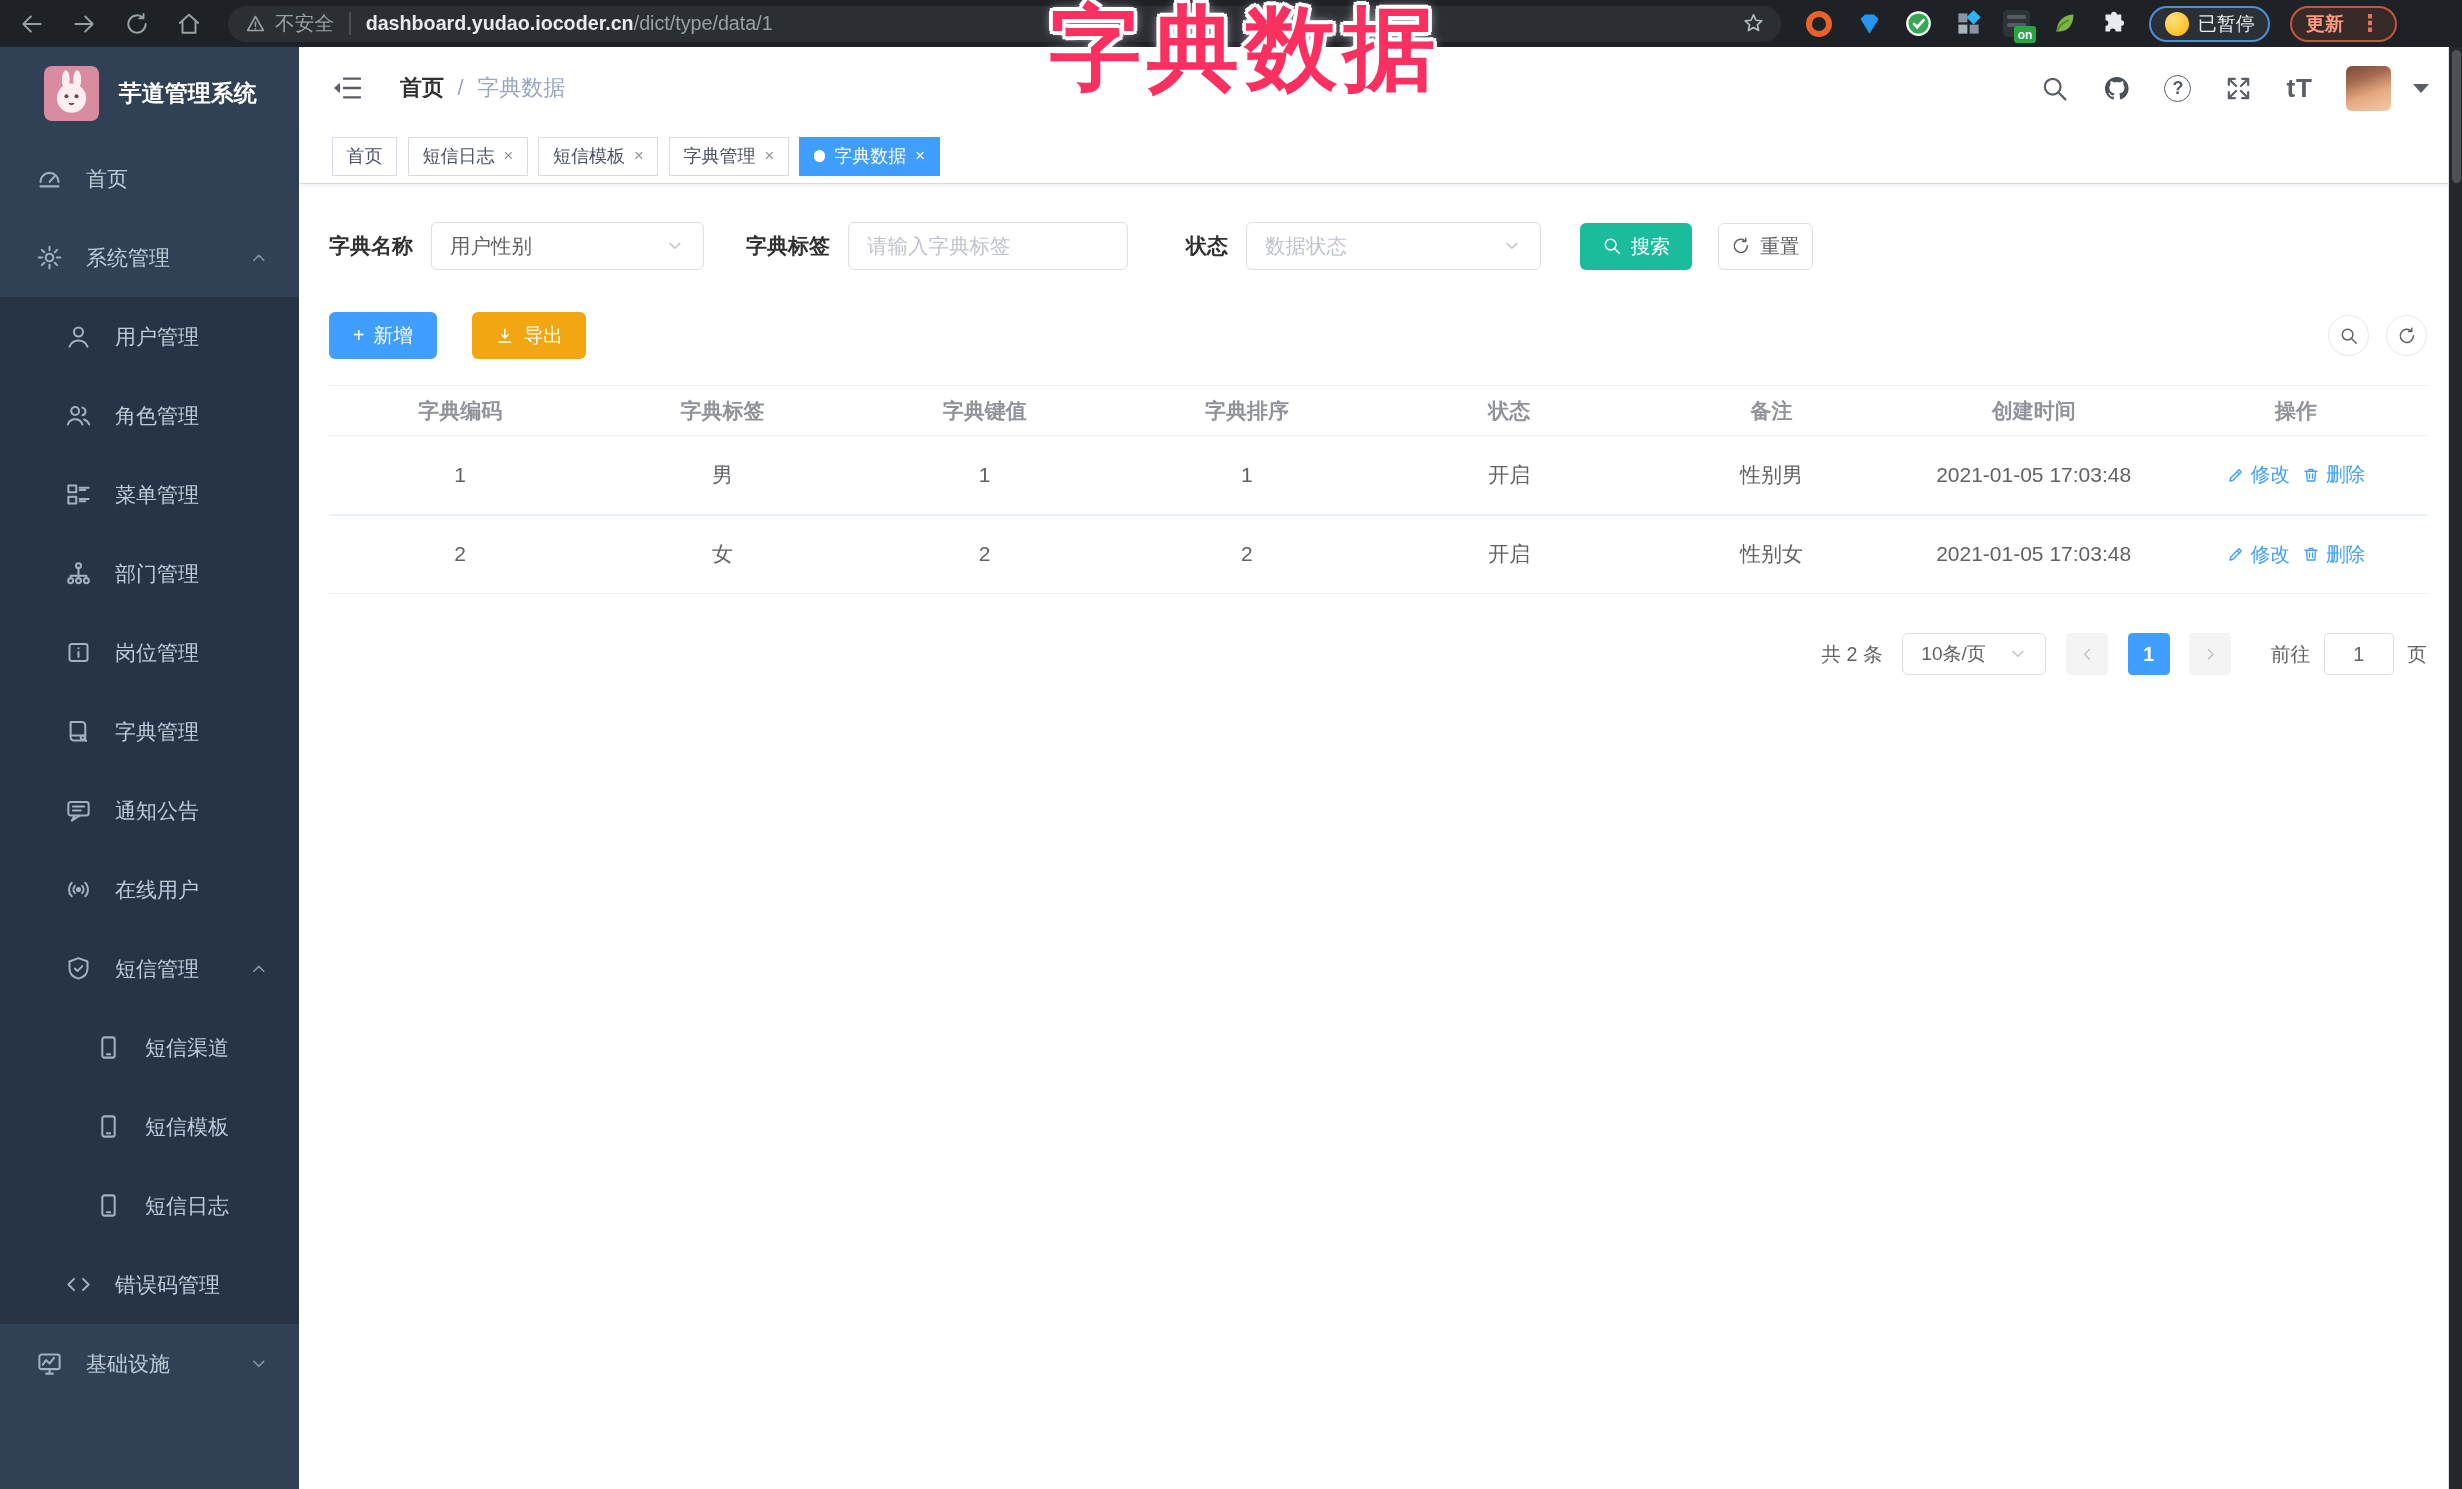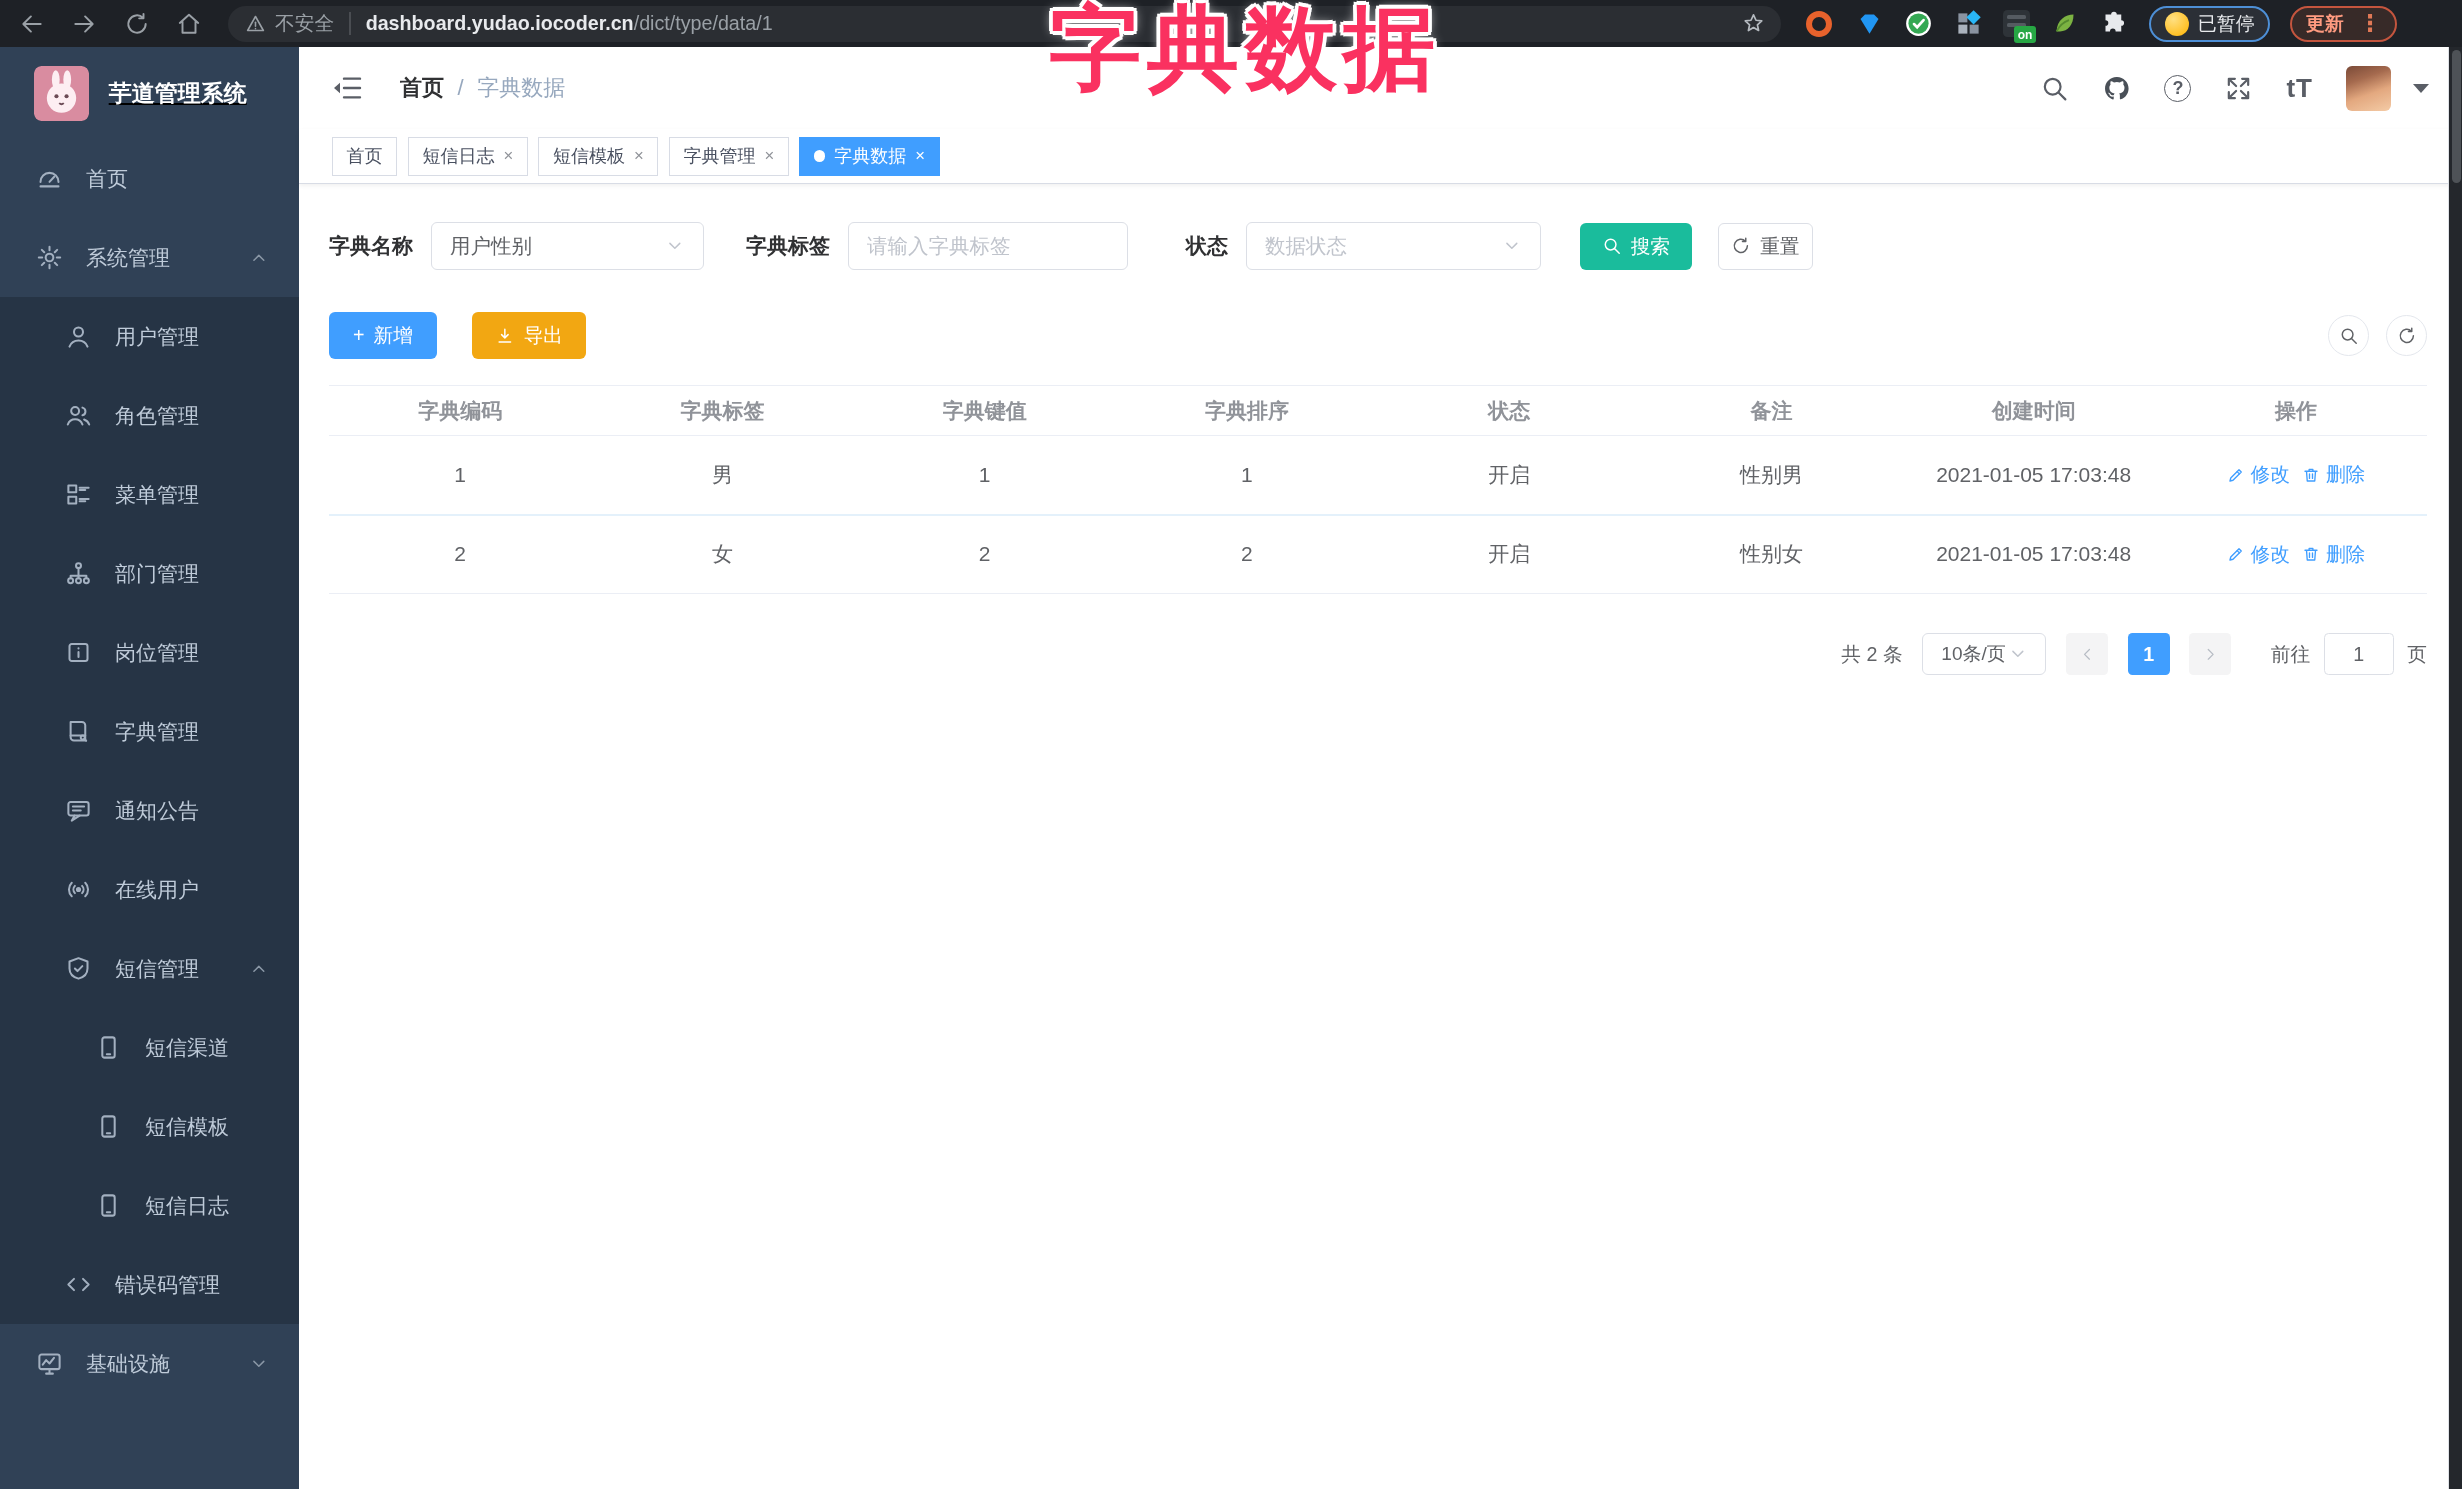--- a/index.html
+++ b/index.html
@@ -37,21 +37,21 @@
   
   #overlay-title { position:absolute; left:1049px; top:0px; z-index:9; font-size:92px; font-weight:800; color:#fa3160; letter-spacing:6px; line-height:1.05;
     text-shadow:-3.8px 0 #fff,3.8px 0 #fff,0 -3.8px #fff,0 3.8px #fff,-3px -3px #fff,3px 3px #fff,-3px 3px #fff,3px -3px #fff,0 0 12px rgba(255,255,255,.95); }
 
   
   #app-row { display:flex; width:2462px; height:1443px; }
   #sidebar { width:299px; height:1443px; background:#304156; flex:none; overflow:hidden; }
   #main { position:relative; flex:1; background:#fff; }
 
   
-  #logo-row { height:92px; display:flex; align-items:center; padding-left:34px; gap:19.7px;text-decoration:underline; }
+  #logo-row { height:92px; display:flex; align-items:center; padding-left:44px; gap:19.7px; }
   #logo-img { width:55px; height:55px; border-radius:7.6px; overflow:hidden; flex:none; }
   #logo-title { color:#fff; font-size:23px; font-weight:bold; }
   .si { height:79px; display:flex; align-items:center; color:#bfcbd9; font-size:21px; cursor:pointer; position:relative; }
   .si .mi { width:27px; height:27px; color:#a3b0c0; margin-right:23px; flex:none; }
   .l1 { padding-left:36px; }
   .l2 { padding-left:65px; }
   .l3 { padding-left:95px; }
   #submenu { background:#263445; }
   .chev-m { position:absolute; right:30px; width:19.7px; height:19.7px; color:#8a97a6; }
 
@@ -104,21 +104,21 @@
   #dict-table th { height:50px; font-size:21px; font-weight:bold; color:#909399; border-top:1.5px solid #ebeef5; border-bottom:1.5px solid #ebeef5; text-align:center; }
   #dict-table td { height:79px; font-size:21px; color:#606266; text-align:center; }
   #dict-table tr.r1 td { border-bottom:2.3px solid #e4f1fb; }
   #dict-table tr.r2 td { border-bottom:1.5px solid #ebeef5; }
   .op-cell { display:flex; align-items:center; justify-content:center; gap:12px; }
   .op-link { color:#409EFF; font-size:19.7px; display:flex; align-items:center; gap:6px; cursor:pointer; }
   .op-link svg { width:18px; height:18px; }
 
   
   #pager { margin-top:39px; display:flex; align-items:center; justify-content:flex-end; font-size:19.7px; color:#606266; gap:19.7px; }
-  #page-size-sel { width:124px; height:42px; font-size:19px; color:#606266; }
+  #page-size-sel { width:144px; height:42px; font-size:19px; color:#606266; }
   .pg-btn { width:42px; height:42px; border-radius:4.5px; background:#f4f4f5; color:#b7bcc4; display:flex; align-items:center; justify-content:center; cursor:pointer; }
   .pg-btn svg { width:16.7px; height:16.7px; }
   .pg-num { width:42px; height:42px; border-radius:4.5px; background:#409EFF; color:#fff; font-weight:bold; display:flex; align-items:center; justify-content:center; }
   #goto-wrap { display:flex; align-items:center; gap:13.6px; margin-left:19.7px; }
   #goto-input { width:70px; height:42px; border:1.5px solid #dcdfe6; border-radius:4.5px; text-align:center; font-size:19.7px; color:#606266; background:#fff; }
 
   
   #scroll-strip { position:absolute; right:0; top:47px; width:13.6px; height:1443px; background:#24272c; border-left:1.5px solid #dfe2e7; z-index:8; }
   #scroll-thumb { position:absolute; top:3px; left:2.3px; width:9px; height:133px; border-radius:4.5px; background:#4e5257; }
 </style>

